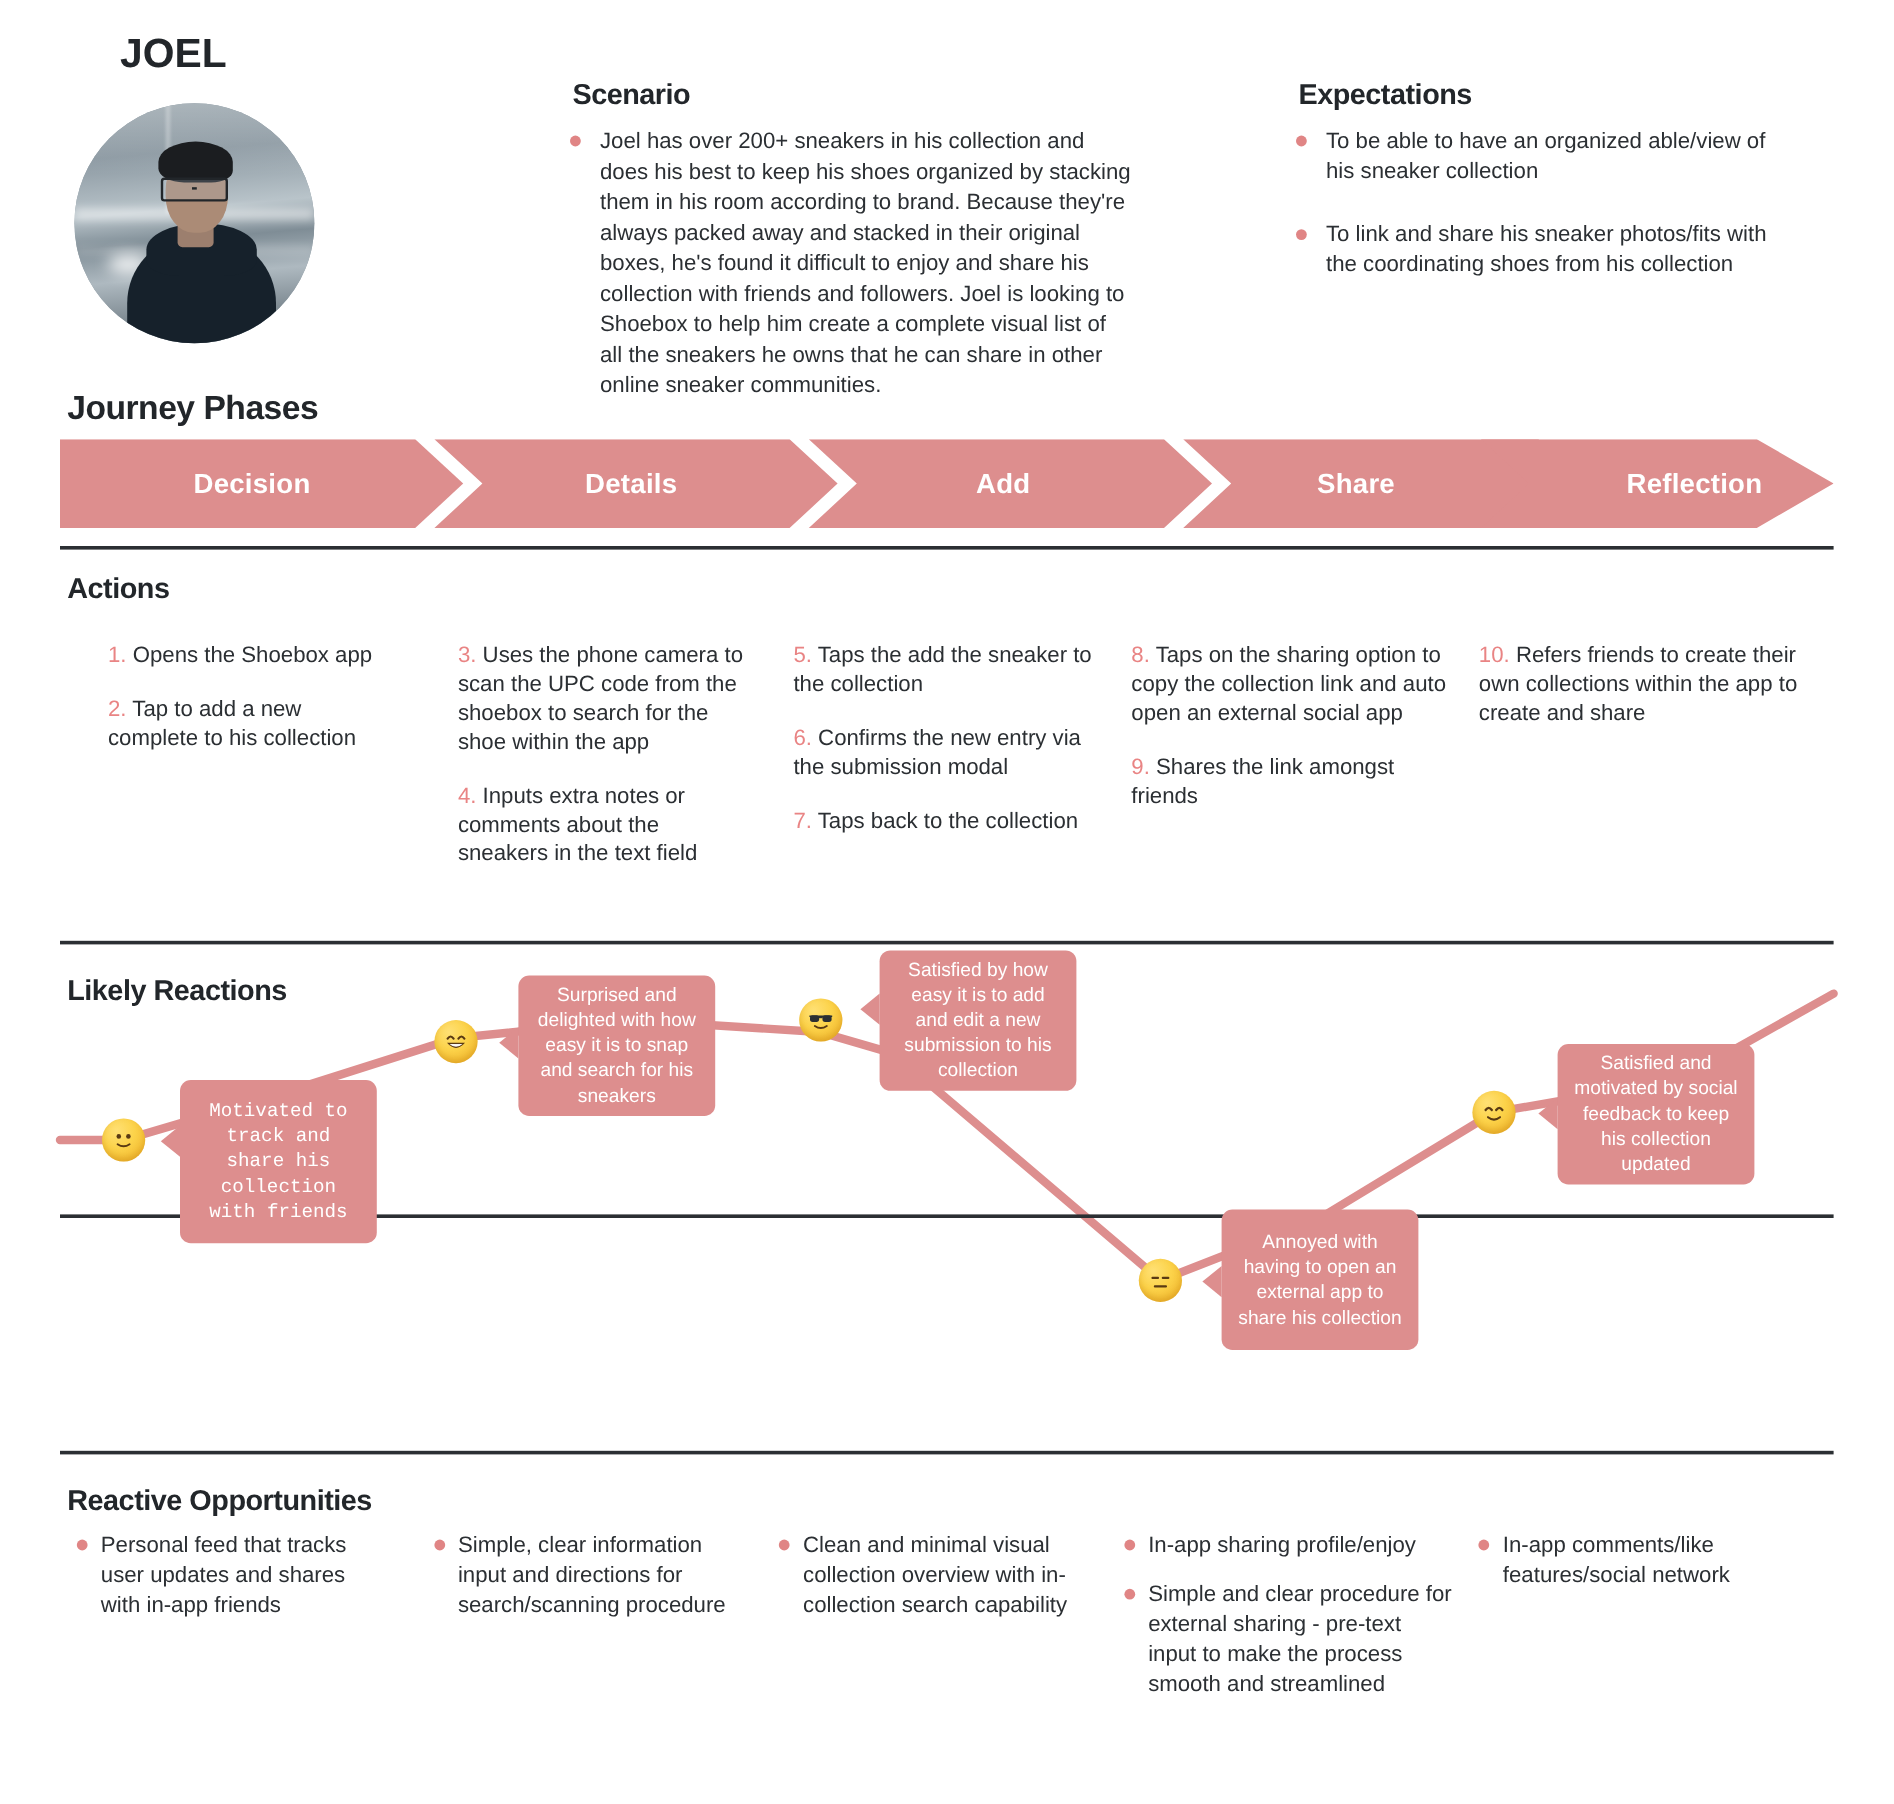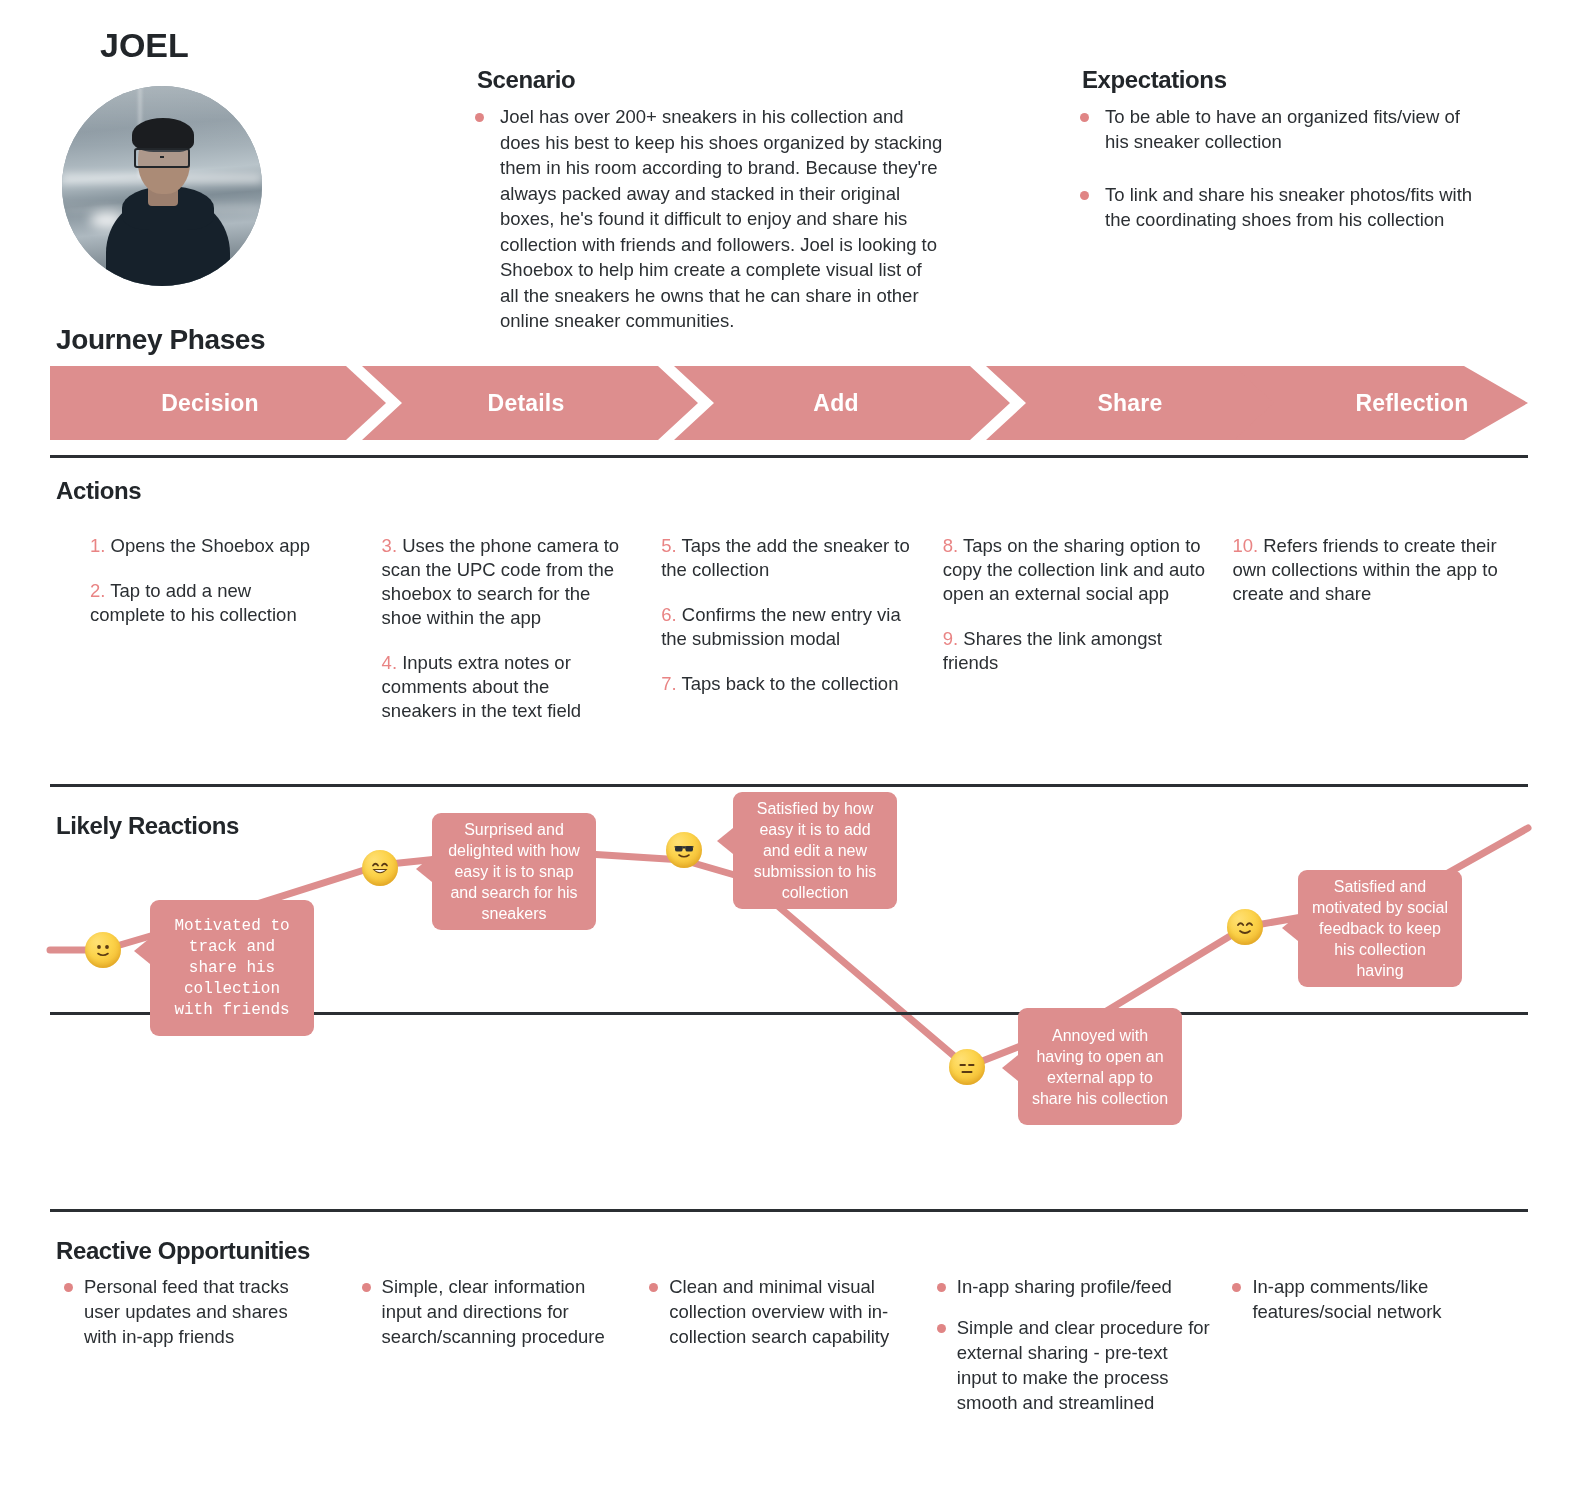--- a/index.html
+++ b/index.html
@@ -233,21 +233,21 @@
   <div class="bullet-row">
     <div class="bullet-dot"></div>
     <div class="bullet-text">Joel has over 200+ sneakers in his collection and does his best to keep his shoes organized by stacking them in his room according to brand.  Because they're always packed away and stacked in their original boxes, he's found it difficult to enjoy and share his collection with friends and followers. Joel is looking to Shoebox to help him create a complete visual list of all the sneakers he owns that he can share in other online sneaker communities.</div>
   </div>
 </div>
 
 <div class="abs h-black" id="expectations-title">Expectations</div>
 <div class="abs" id="expectations-list">
   <div class="bullet-row">
     <div class="bullet-dot"></div>
-    <div class="bullet-text">To be able to have an organized fits/view of his sneaker collection</div>
+    <div class="bullet-text">To be able to have an organized able/view of his sneaker collection</div>
   </div>
   <div class="bullet-row">
     <div class="bullet-dot"></div>
     <div class="bullet-text">To link and share his sneaker photos/fits with the coordinating shoes from his collection</div>
   </div>
 </div>
 
 <div class="abs h-black" id="journey-phases-title">Journey Phases</div>
 
 <div class="abs" id="phase-bar">
@@ -351,21 +351,21 @@
   <div class="emoji" style="left:949px; top:289px;">
     <svg width="28" height="28" viewBox="0 0 28 28">
       <rect x="6.5" y="11" width="6.4" height="1.9" rx="0.9" fill="#5a3a13"></rect>
       <rect x="15.1" y="11" width="6.4" height="1.9" rx="0.9" fill="#5a3a13"></rect>
       <rect x="8.5" y="18" width="11" height="1.9" rx="0.9" fill="#5a3a13"></rect>
     </svg>
   </div>
 
   <div class="r-tail" style="left:1282px; top:155px;"></div>
   <div class="r-bubble" style="left:1298px; top:110px; width:164px; height:117px;">
-    <span>Satisfied and motivated by social feedback to keep his collection having</span>
+    <span>Satisfied and motivated by social feedback to keep his collection updated</span>
   </div>
   <div class="emoji" style="left:1227px; top:149px;">
     <svg width="28" height="28" viewBox="0 0 28 28">
       <path d="M7 12 Q9.6 8.4 12.2 12" stroke="#5a3a13" stroke-width="1.9" fill="none" stroke-linecap="round"></path>
       <path d="M15.8 12 Q18.4 8.4 21 12" stroke="#5a3a13" stroke-width="1.9" fill="none" stroke-linecap="round"></path>
       <path d="M9 18 Q14 22 19 18" stroke="#5a3a13" stroke-width="1.7" fill="none" stroke-linecap="round"></path>
     </svg>
   </div>
 </div>
 
@@ -389,21 +389,21 @@
   </div>
   <div class="opps-col o3">
     <div class="opps-row">
       <div class="opps-dot"></div>
       <div class="opps-text">Clean and minimal visual collection overview with in-collection search capability</div>
     </div>
   </div>
   <div class="opps-col o4">
     <div class="opps-row">
       <div class="opps-dot"></div>
-      <div class="opps-text">In-app sharing profile/feed</div>
+      <div class="opps-text">In-app sharing profile/enjoy</div>
     </div>
     <div class="opps-row">
       <div class="opps-dot"></div>
       <div class="opps-text">Simple and clear procedure for external sharing - pre-text input to make the process smooth and streamlined</div>
     </div>
   </div>
   <div class="opps-col o5">
     <div class="opps-row">
       <div class="opps-dot"></div>
       <div class="opps-text">In-app comments/like features/social network</div>

